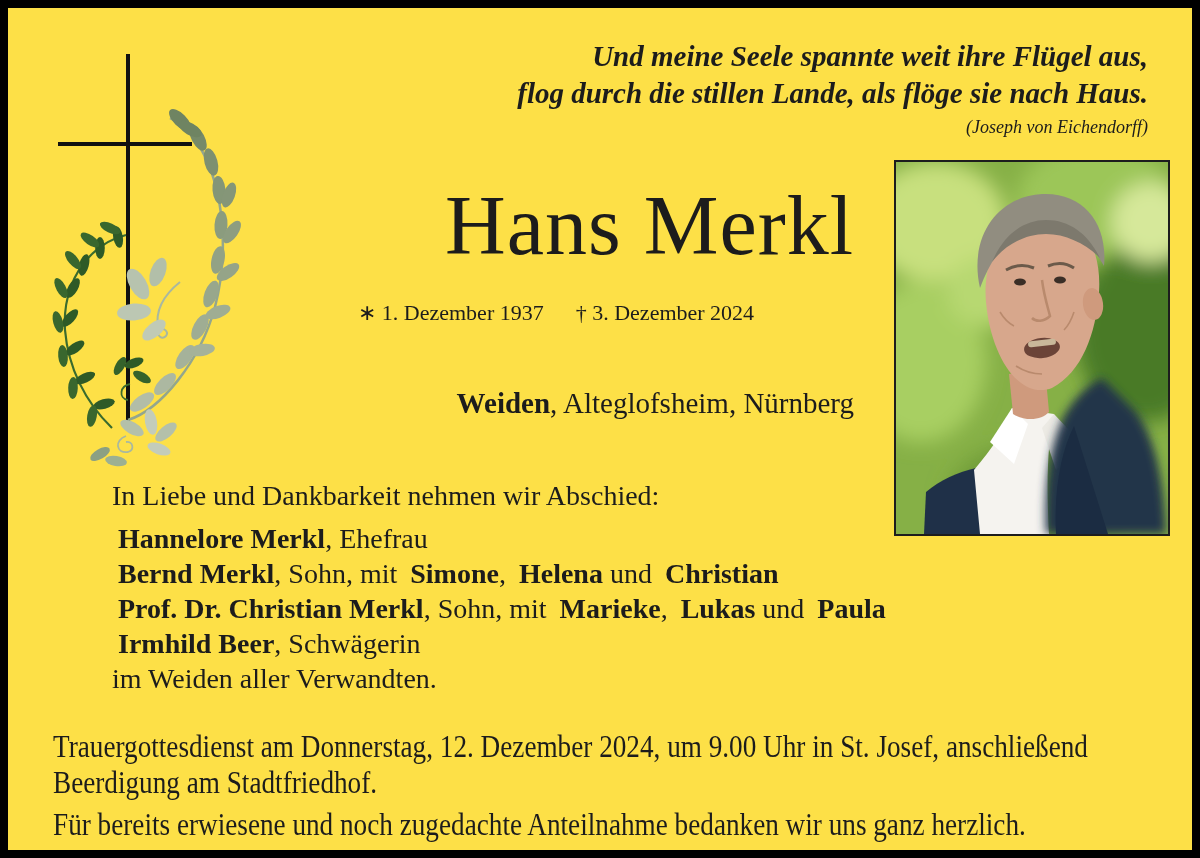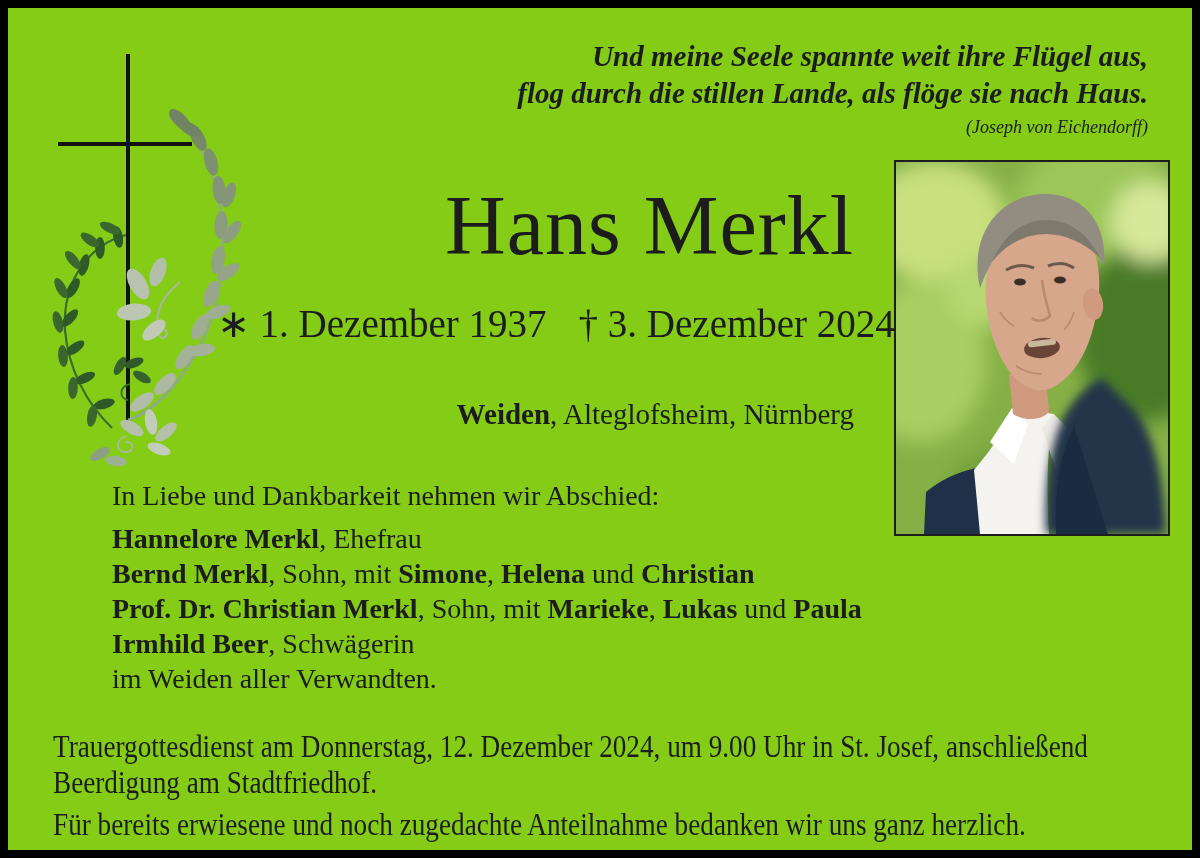--- a/index.html
+++ b/index.html
@@ -2,21 +2,21 @@
 <html lang="de"><head>
 <meta charset="utf-8">
 <title>Hans Merkl</title>
 <style>
   html,body{margin:0;padding:0;background:#ffffff;}
   .card{
     position:relative;
     width:1200px;height:858px;
     box-sizing:border-box;
     border:8px solid #000000;
-    background:#84cc16;
+    background:#fde047;
     font-family:"Liberation Serif", serif;
     color:#1c1c1c;
     overflow:hidden;
   }
   
   .decoration{position:absolute;left:22px;top:24px;width:266px;height:436px;}
   
   .quote{
     position:absolute;top:30px;right:44px;width:700px;
     text-align:right;
@@ -31,38 +31,38 @@
   }
   
   .identity{
     position:absolute;left:250px;top:172px;width:596px;text-align:right;
   }
   .name{
     font-size:84px;line-height:92px;font-weight:normal;letter-spacing:1px;
     white-space:nowrap;
   }
   .dates{
-    margin-top:35px;font-size:39px;line-height:34px;
+    margin-top:24px;font-size:22px;line-height:34px;
     display:flex;justify-content:center;gap:32px;white-space:nowrap;
   }
   .places{
     margin-top:56px;font-size:29px;line-height:34px;white-space:nowrap;
   }
   .places b{font-weight:bold;margin-top:14px;}
   
   .photo-frame{
     position:absolute;left:886px;top:152px;width:272px;height:372px;
     border:2px solid #1d1d1d;box-sizing:content-box;background:#86b046;
   }
   .photo-frame svg{display:block;}
   
   .farewell{position:absolute;left:104px;top:470px;width:820px;}
   .farewell-intro{font-size:28px;line-height:35px;margin-bottom:8px;white-space:nowrap;}
   .mourner-line{font-size:28px;line-height:35px;white-space:nowrap;}
-  .mourner-line b{font-weight:bold;}
+  .mourner-line b{font-weight:bold;margin-left:6px;}
   .farewell-closing{font-size:28px;line-height:35px;white-space:nowrap;}
   
   .service{position:absolute;left:45px;top:720px;width:1140px;}
   .service .line{
     font-size:32px;line-height:36px;white-space:nowrap;
     transform:scaleX(0.85);transform-origin:0 50%;
   }
   .service .thanks{margin-top:6px;}
 </style>
 </head>

